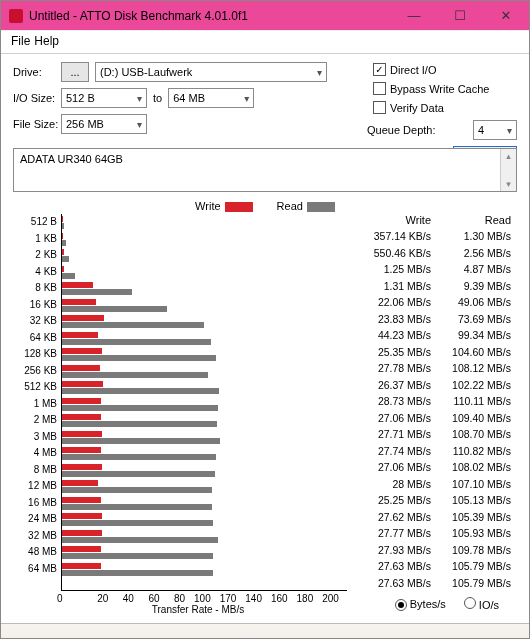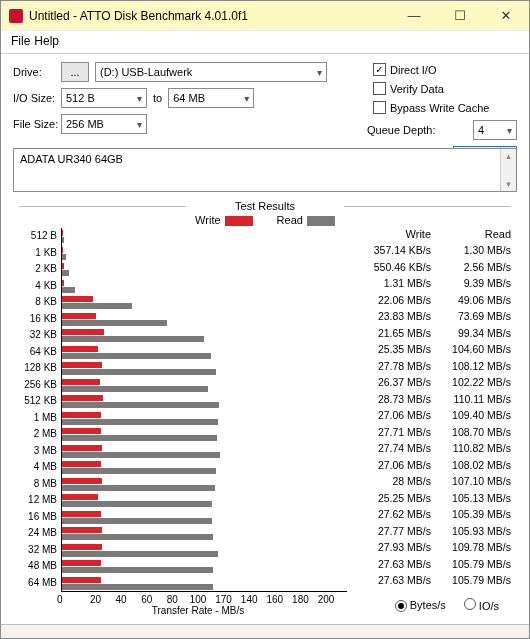--- a/index.html
+++ b/index.html
@@ -1,17 +1,17 @@
 <!DOCTYPE html>
 <html><head>
 <meta charset="utf-8">
 <style>
   * { box-sizing: border-box; margin: 0; padding: 0; }
   body { font-family: "Segoe UI", Tahoma, sans-serif; font-size: 11px; background:#fff; color:#000; width:530px; height:639px; overflow:hidden; border:1px solid #888; position:relative;}
-  .titlebar { display:flex; align-items:center; height:30px; padding:0 0 0 8px; background:#fef9c3; border-bottom:1px solid #eee;}
+  .titlebar { display:flex; align-items:center; height:30px; padding:0 0 0 8px; background:#ec4899; border-bottom:1px solid #eee;}
   .titlebar .ico { width:14px; height:14px; background:#c8102e; margin-right:6px; border-radius:2px;}
   .titlebar .ttl { flex:1; font-size:12px;}
   .winbtns { display:flex; height:30px;}
   .winbtn { width:46px; height:30px; display:flex; align-items:center; justify-content:center; font-size:13px; color:#333;}
   .menubar { display:flex; gap:4px; padding:3px 10px; font-size:12px;}
   .menubar span{cursor:default;}
   .sep{height:1px;background:#d0d0d0;margin:2px 0 6px;}
   .controls{padding:2px 12px 4px;}
   .row{display:flex; align-items:center; margin-bottom:6px; font-size:11px;}
   .lbl{width:48px;}
@@ -35,21 +35,21 @@
   .sw-r{background:#7a7a7a;}
   .chart-wrap{display:flex; gap:4px;}
   .ylabels{width:38px; text-align:right; font-size:10px; display:flex;flex-direction:column;}
   .ylabels div{height:16.5px; line-height:16.5px;}
   .plot{flex:1; position:relative; border-left:1px solid #000; border-bottom:1px solid #000;}
   .barrow{height:16.5px; position:relative;}
   .bar{position:absolute; height:6px;}
   .bar.write{background:#d8232a; top:2px;}
   .bar.read{background:#7a7a7a; top:9px;}
   .xaxis{display:flex; padding-left:0px; font-size:10px; margin-top:2px;}
-  .xaxis span{flex:0 0 auto; text-align:center;}
+  .xaxis span{flex:0 0 auto; text-align:right;}
   .xcap{ text-align:center; font-size:10px; margin-top:0px;}
   .datatab{width:160px; font-size:10.5px; text-align:right;}
   .datatab .hdr{display:flex; font-size:11px; margin-bottom:2px;}
   .datatab .hdr div{flex:1;}
   .datarow{display:flex; height:16.5px; align-items:center;}
   .datarow div{flex:1;}
   .radios{display:flex; justify-content:flex-end; gap:18px; margin:2px 12px 0 0; font-size:11px; align-items:center;}
   .radio{width:12px;height:12px;border:1px solid #555;border-radius:50%;display:inline-flex;align-items:center;justify-content:center;margin-right:3px;}
   .radio.on:after{content:"";width:6px;height:6px;background:#000;border-radius:50%;}
   .footer-sep{height:1px;background:#bbb;margin:4px 0 0;}
@@ -104,25 +104,25 @@
   </div>
 </div>
 
 <div class="right-col">
   <div class="row2 chk">
     <div class="chkbox">✓</div>
       <span>Direct I/O</span>
   </div>
   <div class="row2 chk">
     <div class="chkbox"></div>
-      <span>Verify Data</span>
+      <span>Bypass Write Cache</span>
   </div>
   <div class="row2 chk">
     <div class="chkbox"></div>
-      <span>Bypass Write Cache</span>
+      <span>Verify Data</span>
   </div>
   <div class="row2">
     <span>Queue Depth:</span>
     <div class="sel" style="width:44px;margin-left:auto">
       <span>4</span>
       <span class="car">▾</span>
     </div>
   </div>
   <div class="row2">
     <div class="startbtn">Start</div>
@@ -131,21 +131,20 @@
 
 <div class="devbox">
   <span>ADATA UR340 64GB</span>
   <div class="scroll">
       <span>▴</span>
       <span>▾</span>
     </div>
 </div>
 
 <div class="results">
-  <div class="res-title">Test Results</div>
   <div class="legend">
     <span><span>Write</span><span class="swatch sw-w"></span></span>
     <span><span>Read</span><span class="swatch sw-r"></span></span>
   </div>
   <div class="chart-wrap">
     <div class="ylabels" id="ylabels">
         <div>512 B</div>
         <div>1 KB</div>
         <div>2 KB</div>
         <div>4 KB</div>
@@ -266,33 +265,37 @@
       <div id="datarows">
           <div class="datarow">
             <div>357.14 KB/s</div>
             <div>1.30 MB/s</div>
           </div>
           <div class="datarow">
             <div>550.46 KB/s</div>
             <div>2.56 MB/s</div>
           </div>
           <div class="datarow">
+            <div>1.25 MB/s</div>
+            <div>4.87 MB/s</div>
+          </div>
+          <div class="datarow">
             <div>1.31 MB/s</div>
             <div>9.39 MB/s</div>
           </div>
           <div class="datarow">
             <div>22.06 MB/s</div>
             <div>49.06 MB/s</div>
           </div>
           <div class="datarow">
             <div>23.83 MB/s</div>
             <div>73.69 MB/s</div>
           </div>
           <div class="datarow">
-            <div>21.65 MB/s</div>
+            <div>44.23 MB/s</div>
             <div>99.34 MB/s</div>
           </div>
           <div class="datarow">
             <div>25.35 MB/s</div>
             <div>104.60 MB/s</div>
           </div>
           <div class="datarow">
             <div>27.78 MB/s</div>
             <div>108.12 MB/s</div>
           </div>

